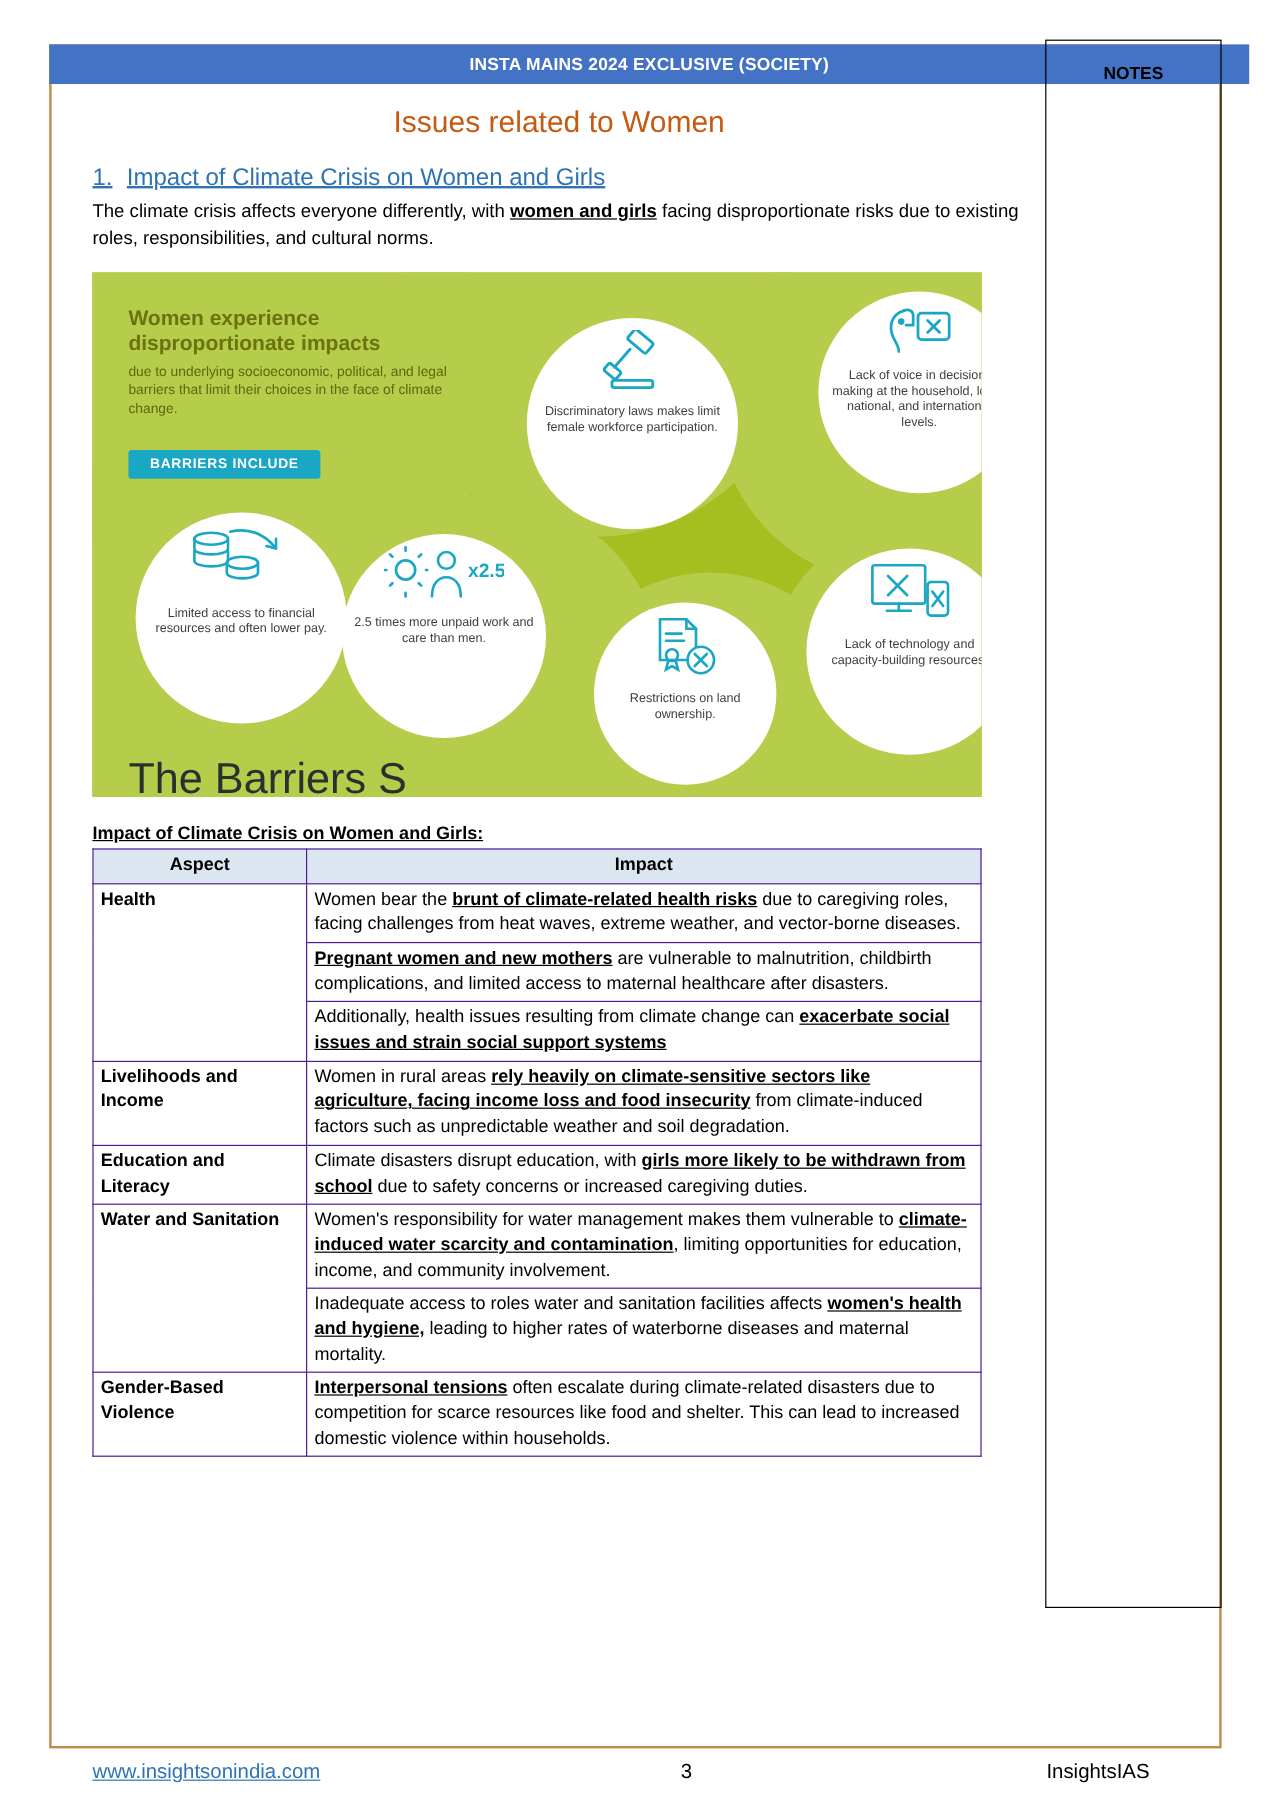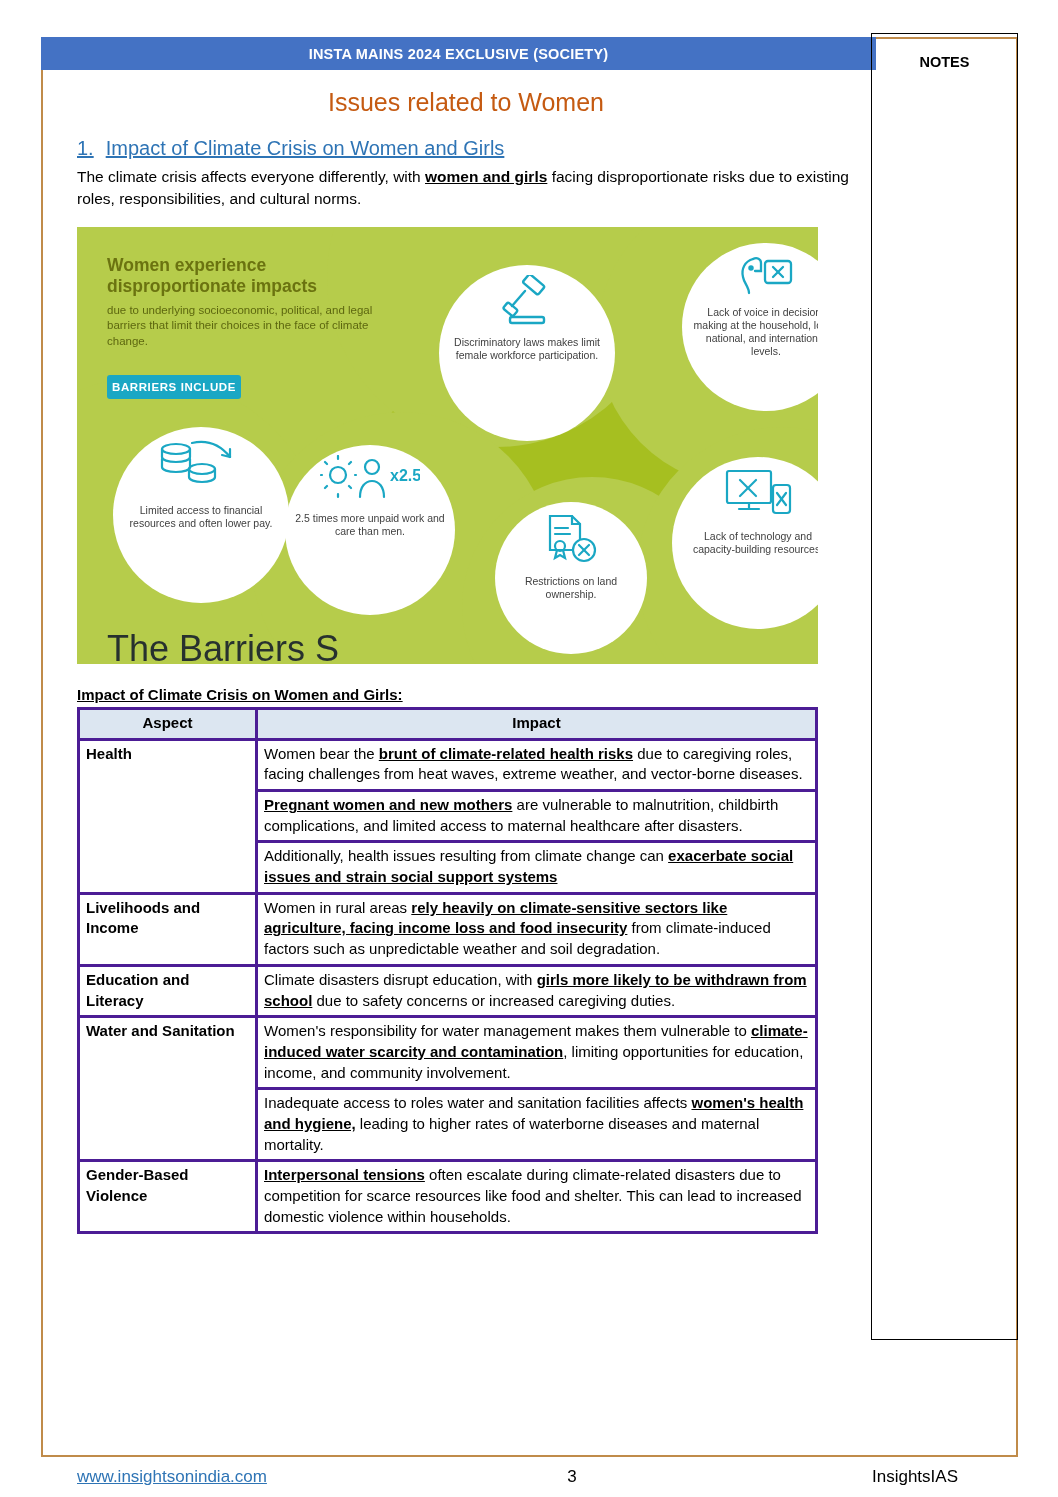--- a/index.html
+++ b/index.html
@@ -33,21 +33,21 @@
     flex-direction: column;
   }
   .banner {
     background: #4472c4;
     color: #ffffff;
     text-align: center;
     font-weight: bold;
     font-size: 14.5px;
     letter-spacing: .2px;
     padding: 9px 0 8px 0;
-    width: 835px;
+    width: 1000px;
   }
   .body-row {
     display: flex;
     flex: 1 1 auto;
     min-height: 0;
   }
   .main-col {
     width: 835px;
     padding: 0 16px 0 36px;
     position: relative;
@@ -147,21 +147,21 @@
     margin-top: 6px;
   }
   .barriers {
     position: absolute;
     left: 30px; top: 148px;
     background: #1aa7c4;
     color: #ffffff;
     font-weight: bold;
     font-size: 11.5px;
     letter-spacing: .6px;
-    padding: 6px 5px;
+    padding: 6px 18px;
     border-radius: 3px;
   }
   .ghost {
     position: absolute;
     left: 30px; bottom: -6px;
     font-size: 36px;
     font-weight: normal;
     color: #0f172a;
     opacity: .85;
   }
@@ -171,21 +171,21 @@
     font-size: 15px;
     text-decoration: underline;
     margin-bottom: 4px;
   }
   table {
     border-collapse: collapse;
     width: 741px;
     font-size: 15px;
   }
   th, td {
-    border: 3px solid #4c1d95;
+    border: 1px solid #4c1d95;
     padding: 3px 6px 4px 6px;
     vertical-align: top;
     line-height: 1.38;
   }
   thead th {
     background: #dce6f1;
     text-align: center;
     font-weight: bold;
   }
   td.aspect {

